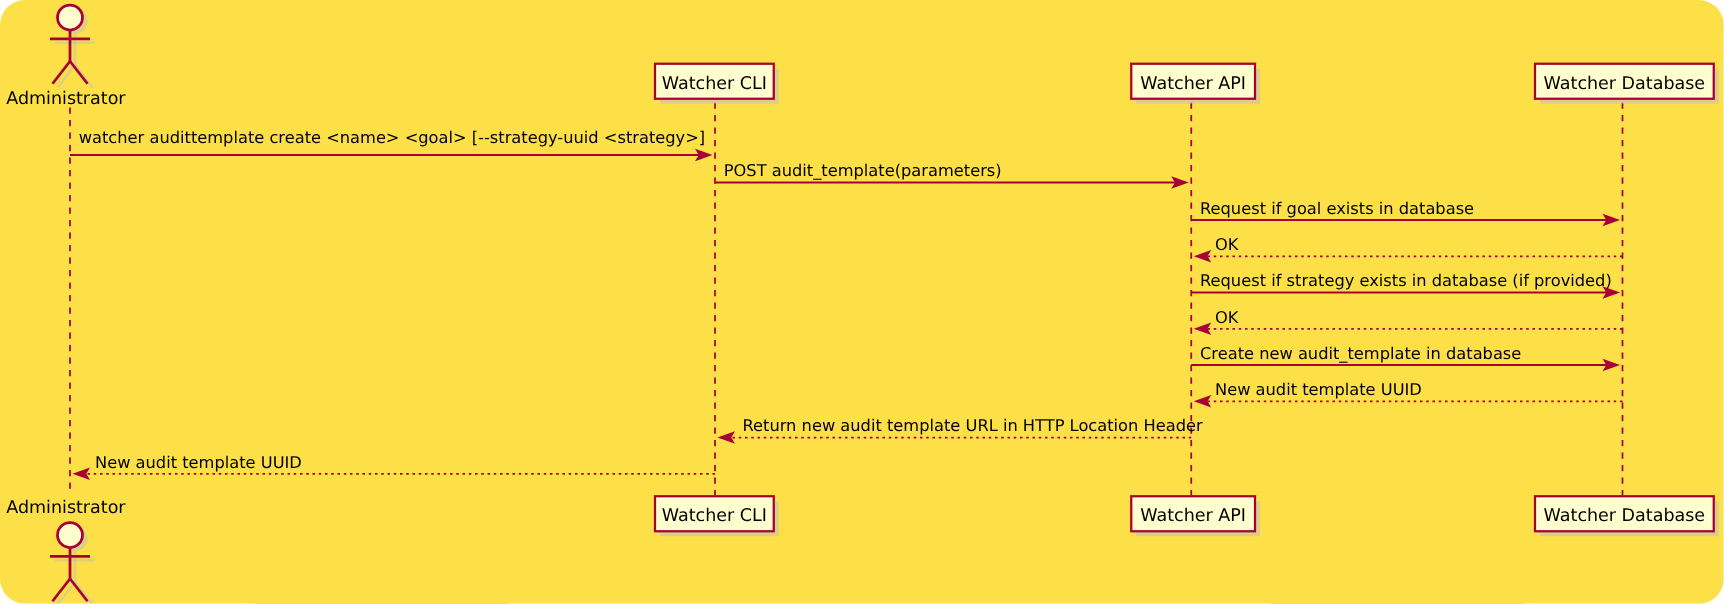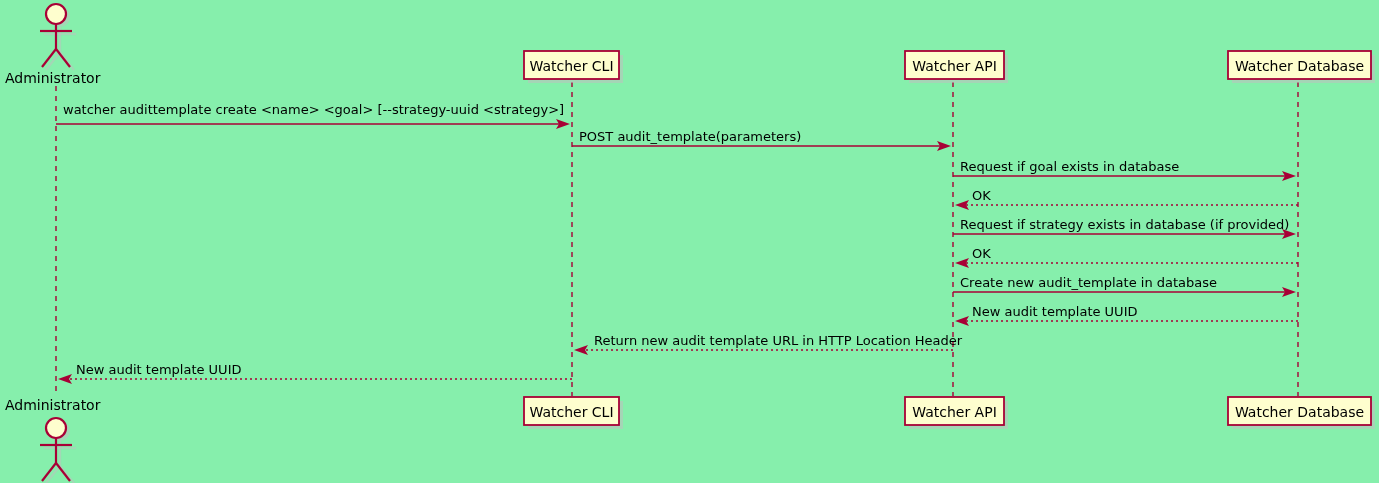--- a/index.html
+++ b/index.html
@@ -8,21 +8,22 @@
     background: #FFFFFF;
   }
   body {
     font-family: "DejaVu Sans", sans-serif;
   }
   #diagram-root {
     position: relative;
     width: 1379px;
     height: 483px;
     overflow: hidden;
-    background: #86efac;
+    background: #fde047;
+    border-radius: 20px;
   }
   #diagram-svg {
     position: absolute;
     left: 0;
     top: 0;
     width: 1379px;
     height: 483px;
   }
   .msg-label {
     font-family: "DejaVu Sans", sans-serif;

